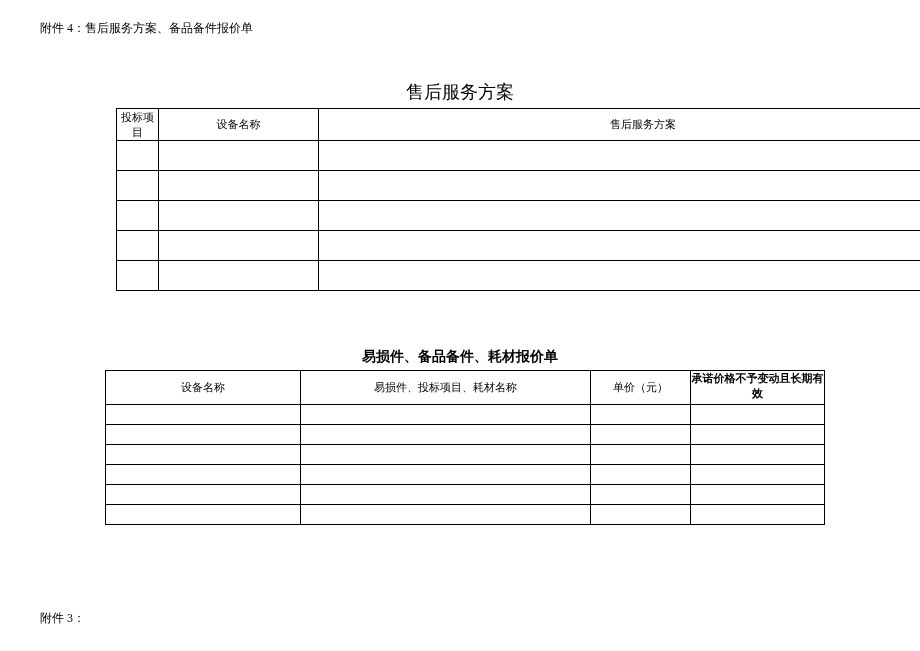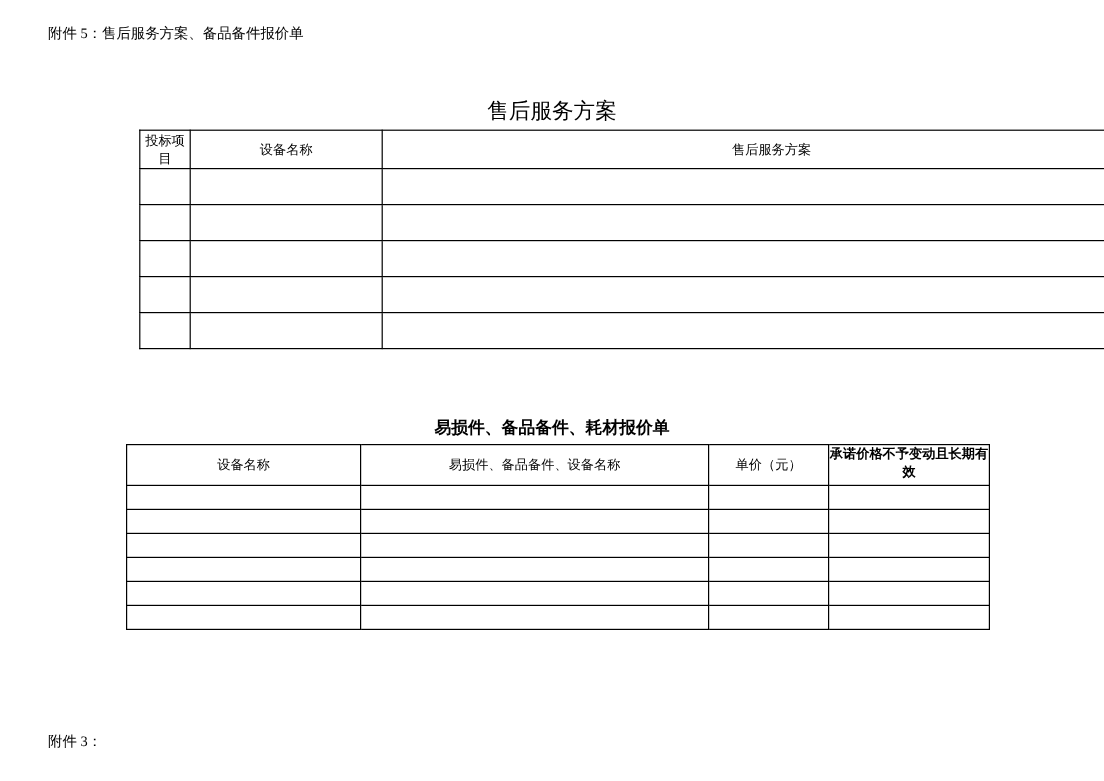--- a/index.html
+++ b/index.html
@@ -93,21 +93,21 @@
     .footer-label {
       position: absolute;
       top: 610px;
       left: 40px;
       font-size: 12px;
     }
   </style>
 </head>
 <body>
 
-<div class="header-label">附件 5：售后服务方案、备品备件报价单</div>
+<div class="header-label">附件 4：售后服务方案、备品备件报价单</div>
 
 <div class="section-title title1">售后服务方案</div>
 
 <div class="table1-wrap">
   <table class="table1">
     <colgroup>
       <col class="col1">
       <col class="col2">
       <col class="col3">
     </colgroup>
@@ -154,21 +154,21 @@
   <table class="table2">
     <colgroup>
       <col class="col1">
       <col class="col2">
       <col class="col3">
       <col class="col4">
     </colgroup>
     <thead>
       <tr>
         <th>设备名称</th>
-        <th>易损件、备品备件、设备名称</th>
+        <th>易损件、投标项目、耗材名称</th>
         <th>单价（元）</th>
         <th class="th4">承诺价格不予变动且长期有效</th>
       </tr>
     </thead>
     <tbody>
       <tr>
           <td></td>
           <td></td>
           <td></td>
           <td></td>

